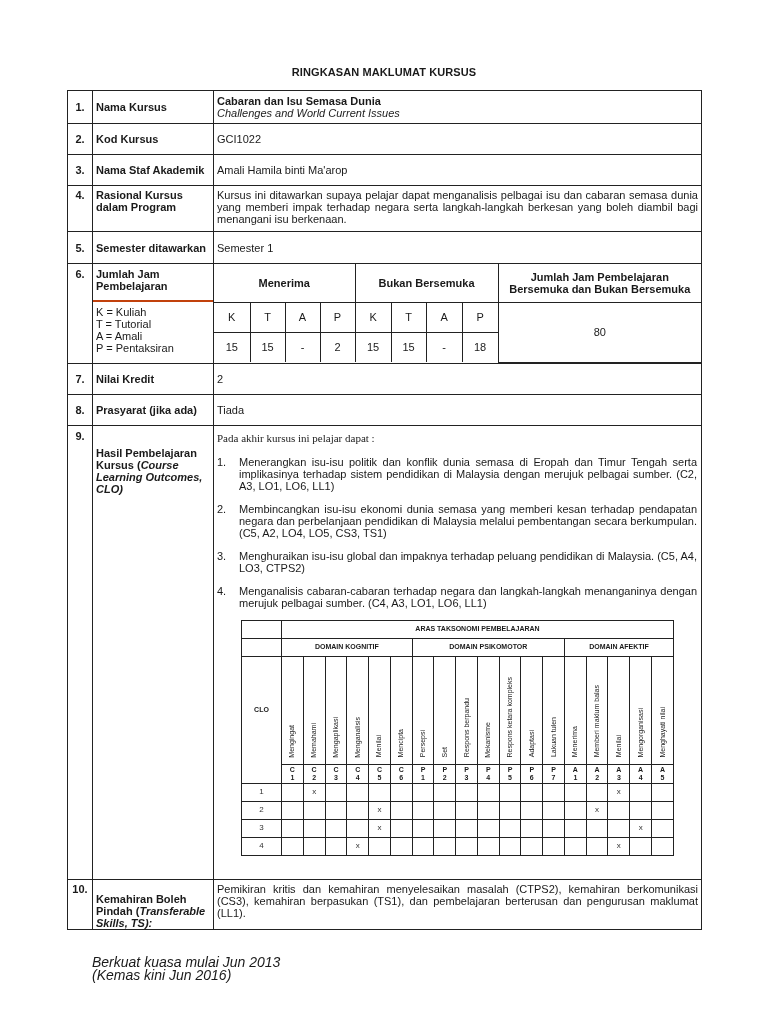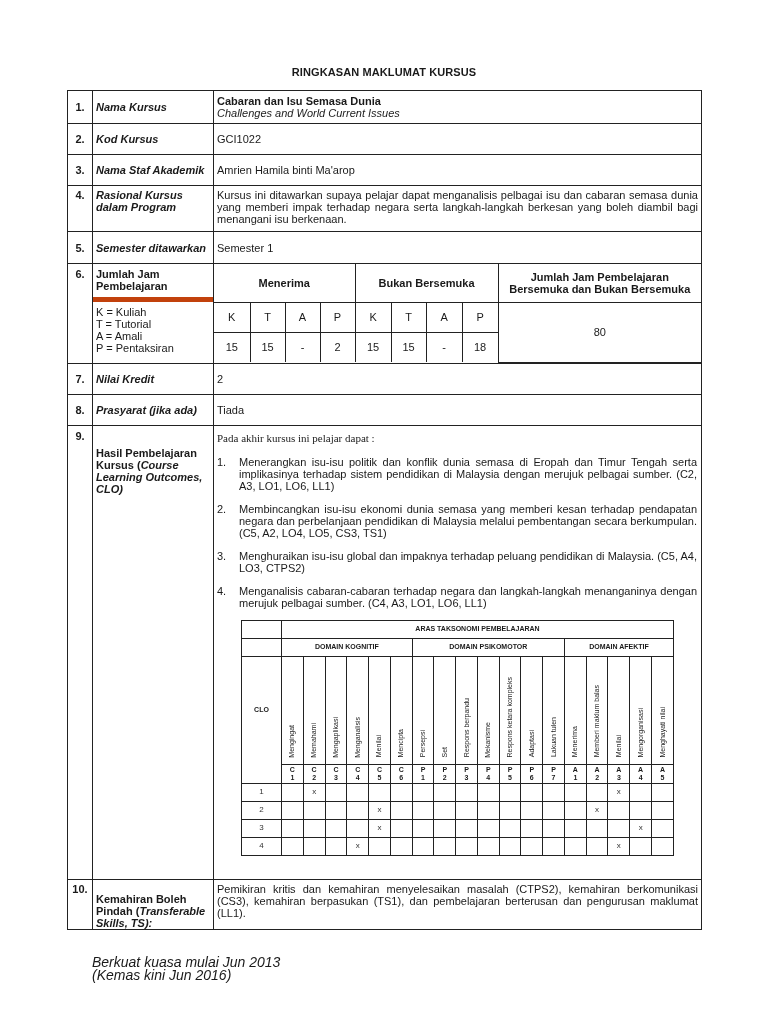--- a/index.html
+++ b/index.html
@@ -21,21 +21,21 @@
       border-collapse: collapse; table-layout: fixed;
     }
     table.main > tbody > tr > td {
       border: 1px solid #222;
       vertical-align: top;
       padding: 0 3px;
       line-height: 12px;
       font-size: 11px;
     }
     .num { font-weight: bold; text-align: center; vertical-align: middle !important; }
-    .lbl { font-weight: bold; vertical-align: middle !important; font-style: italic; }
+    .lbl { font-weight: bold; vertical-align: middle !important; }
     .val { vertical-align: middle !important; }
     .top { vertical-align: top !important; }
     .italic { font-style: italic; }
     .bold { font-weight: bold; }
     .just { text-align: justify; }
 
     
     .jam-wrap { padding: 0 !important; }
     table.jam {
       width: 100%; border-collapse: collapse; table-layout: fixed; height: 100%;
@@ -103,39 +103,39 @@
 
     <tr style="height:31px">
       <td class="num">2.</td>
       <td class="lbl">Kod Kursus</td>
       <td class="val">GCI1022</td>
     </tr>
 
     <tr style="height:31px">
       <td class="num">3.</td>
       <td class="lbl">Nama Staf Akademik</td>
-      <td class="val">Amrien Hamila binti Ma'arop</td>
+      <td class="val">Amali Hamila binti Ma'arop</td>
     </tr>
 
     <tr style="height:46px">
       <td class="num top" style="padding-top:3px">4.</td>
       <td class="lbl top" style="padding-top:3px">Rasional Kursus dalam Program</td>
       <td class="top just" style="padding-top:3px">Kursus ini ditawarkan supaya pelajar dapat menganalisis pelbagai isu dan cabaran semasa dunia yang memberi impak terhadap negara serta langkah-langkah berkesan yang boleh diambil bagi menangani isu berkenaan.</td>
     </tr>
 
     <tr style="height:32px">
       <td class="num">5.</td>
       <td class="lbl">Semester ditawarkan</td>
       <td class="val">Semester 1</td>
     </tr>
 
     <tr style="height:99px">
       <td class="num top" style="padding-top:4px">6.</td>
       <td style="padding:0">
-        <div class="bold" style="padding:4px 3px 0 3px;height:38px;border-bottom:5px solid #c2410c;">Jumlah Jam Pembelajaran</div>
+        <div class="bold" style="padding:4px 3px 0 3px;height:38px;border-bottom:2px solid #c2410c;">Jumlah Jam Pembelajaran</div>
         <div style="padding:4px 3px 0 3px;line-height:12px;">
           <div>K = Kuliah</div>
           <div>T = Tutorial</div>
           <div>A = Amali</div>
           <div>P = Pentaksiran</div>
         </div>
       </td>
       <td class="jam-wrap">
         <table class="jam">
           <colgroup>

